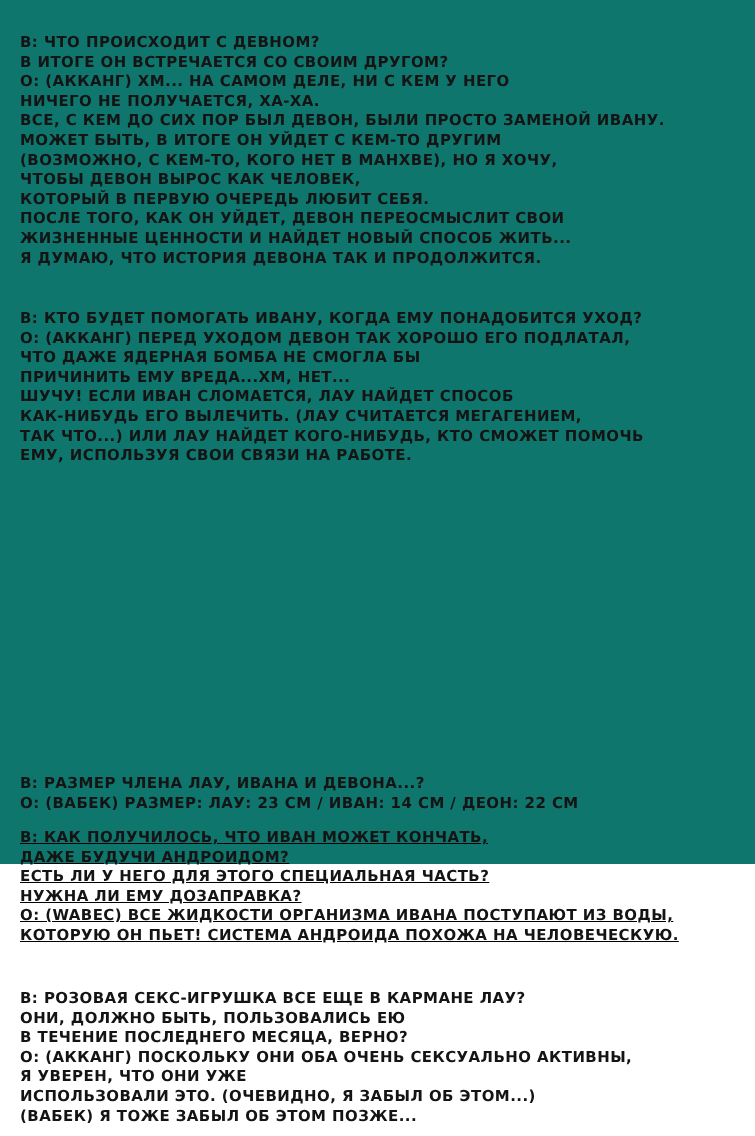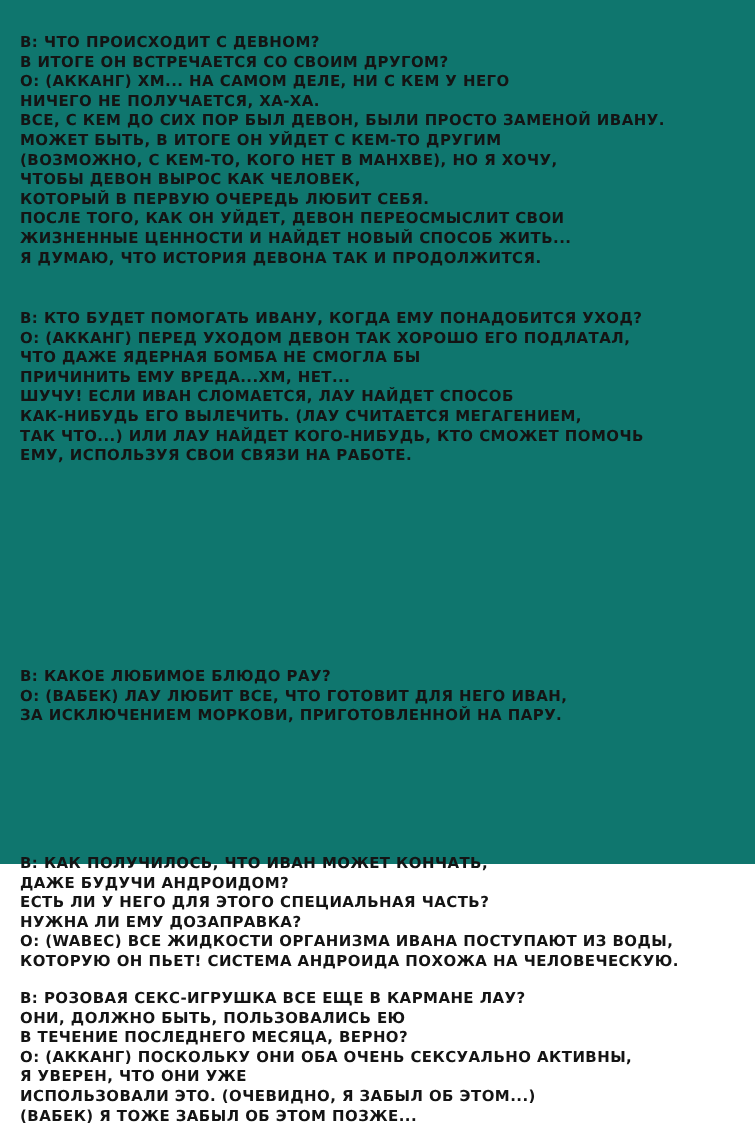--- a/index.html
+++ b/index.html
@@ -36,21 +36,21 @@
     transform: scaleX(0.985);
     transform-origin: left center;
     text-rendering: geometricPrecision;
   }
   
   #block-0 { top: 33px;  }
   #block-1 { top: 309px; }
   #block-2 { top: 519px; }
   #block-3 { top: 667px; }
   #block-4 { top: 774px; }
-  #block-5 { top: 854px; }
+  #block-5 { top: 828px; text-decoration: underline; }
   #block-6 { top: 989px; }
 </style>
 </head>
 <body>
 
 <div id="page">
 
   <div class="qa-block" id="block-0">
     <div class="qa-line">В: ЧТО ПРОИСХОДИТ С ДЕВНОМ?</div>
     <div class="qa-line">В ИТОГЕ ОН ВСТРЕЧАЕТСЯ СО СВОИМ ДРУГОМ?</div>
@@ -71,26 +71,25 @@
     <div class="qa-line">О: (АККАНГ) ПЕРЕД УХОДОМ ДЕВОН ТАК ХОРОШО ЕГО ПОДЛАТАЛ,</div>
     <div class="qa-line">ЧТО ДАЖЕ ЯДЕРНАЯ БОМБА НЕ СМОГЛА БЫ</div>
     <div class="qa-line">ПРИЧИНИТЬ ЕМУ ВРЕДА...ХМ, НЕТ...</div>
     <div class="qa-line">ШУЧУ! ЕСЛИ ИВАН СЛОМАЕТСЯ, ЛАУ НАЙДЕТ СПОСОБ</div>
     <div class="qa-line">КАК-НИБУДЬ ЕГО ВЫЛЕЧИТЬ. (ЛАУ СЧИТАЕТСЯ МЕГАГЕНИЕМ,</div>
     <div class="qa-line">ТАК ЧТО...) ИЛИ ЛАУ НАЙДЕТ КОГО-НИБУДЬ, КТО СМОЖЕТ ПОМОЧЬ</div>
     <div class="qa-line">ЕМУ, ИСПОЛЬЗУЯ СВОИ СВЯЗИ НА РАБОТЕ.</div>
   </div>
 
 
-  <div class="qa-block" id="block-3">
-    <div class="qa-line">В: КАКОЕ ЛЮБИМОЕ БЛЮДО РАУ?</div>
-    <div class="qa-line">О: (ВАБЕК) ЛАУ ЛЮБИТ ВСЕ, ЧТО ГОТОВИТ ДЛЯ НЕГО ИВАН,</div>
-    <div class="qa-line">ЗА ИСКЛЮЧЕНИЕМ МОРКОВИ, ПРИГОТОВЛЕННОЙ НА ПАРУ.</div>
+
+  <div class="qa-block" id="block-4">
+    <div class="qa-line">В: РАЗМЕР ЧЛЕНА ЛАУ, ИВАНА И ДЕВОНА...?</div>
+    <div class="qa-line">О: (ВАБЕК) РАЗМЕР: ЛАУ: 23 СМ / ИВАН: 14 СМ / ДЕОН: 22 СМ</div>
   </div>
-
 
   <div class="qa-block" id="block-5">
     <div class="qa-line">В: КАК ПОЛУЧИЛОСЬ, ЧТО ИВАН МОЖЕТ КОНЧАТЬ,</div>
     <div class="qa-line">ДАЖЕ БУДУЧИ АНДРОИДОМ?</div>
     <div class="qa-line">ЕСТЬ ЛИ У НЕГО ДЛЯ ЭТОГО СПЕЦИАЛЬНАЯ ЧАСТЬ?</div>
     <div class="qa-line">НУЖНА ЛИ ЕМУ ДОЗАПРАВКА?</div>
     <div class="qa-line">О: (WABEC) ВСЕ ЖИДКОСТИ ОРГАНИЗМА ИВАНА ПОСТУПАЮТ ИЗ ВОДЫ,</div>
     <div class="qa-line">КОТОРУЮ ОН ПЬЕТ! СИСТЕМА АНДРОИДА ПОХОЖА НА ЧЕЛОВЕЧЕСКУЮ.</div>
   </div>
 

